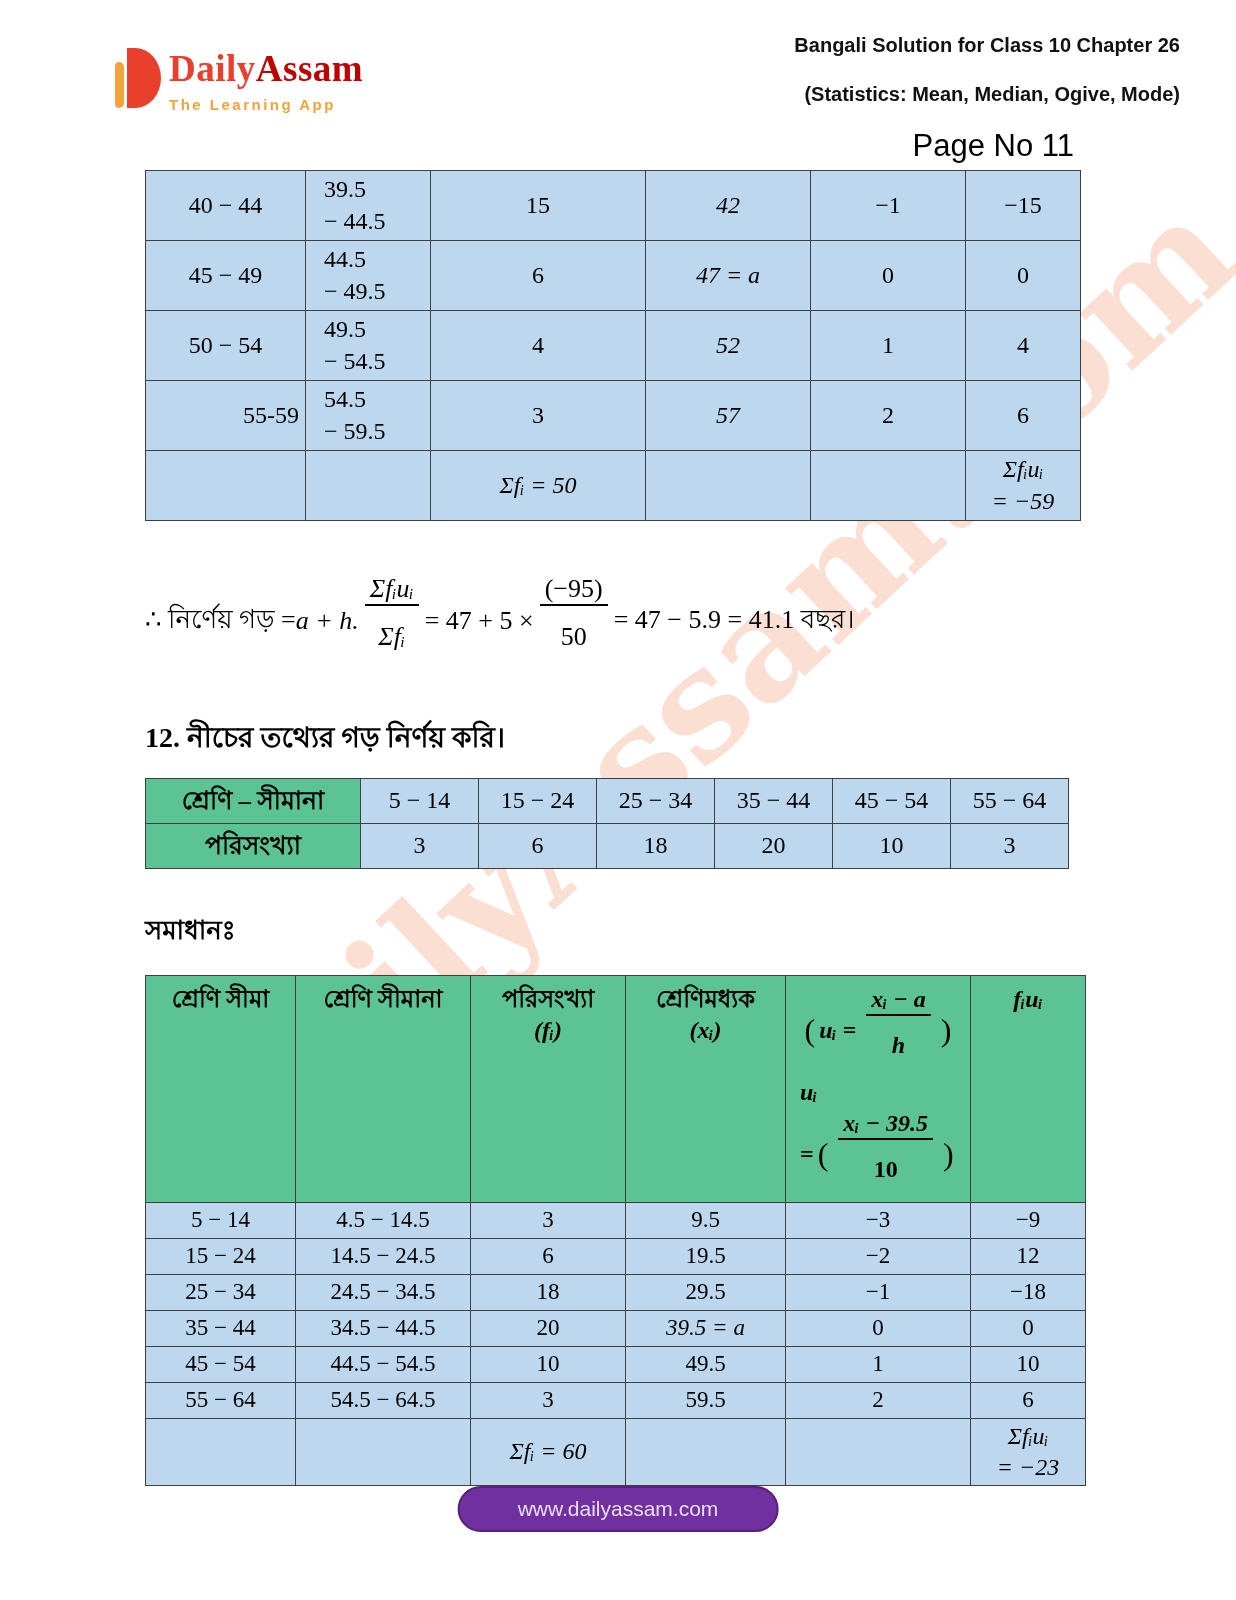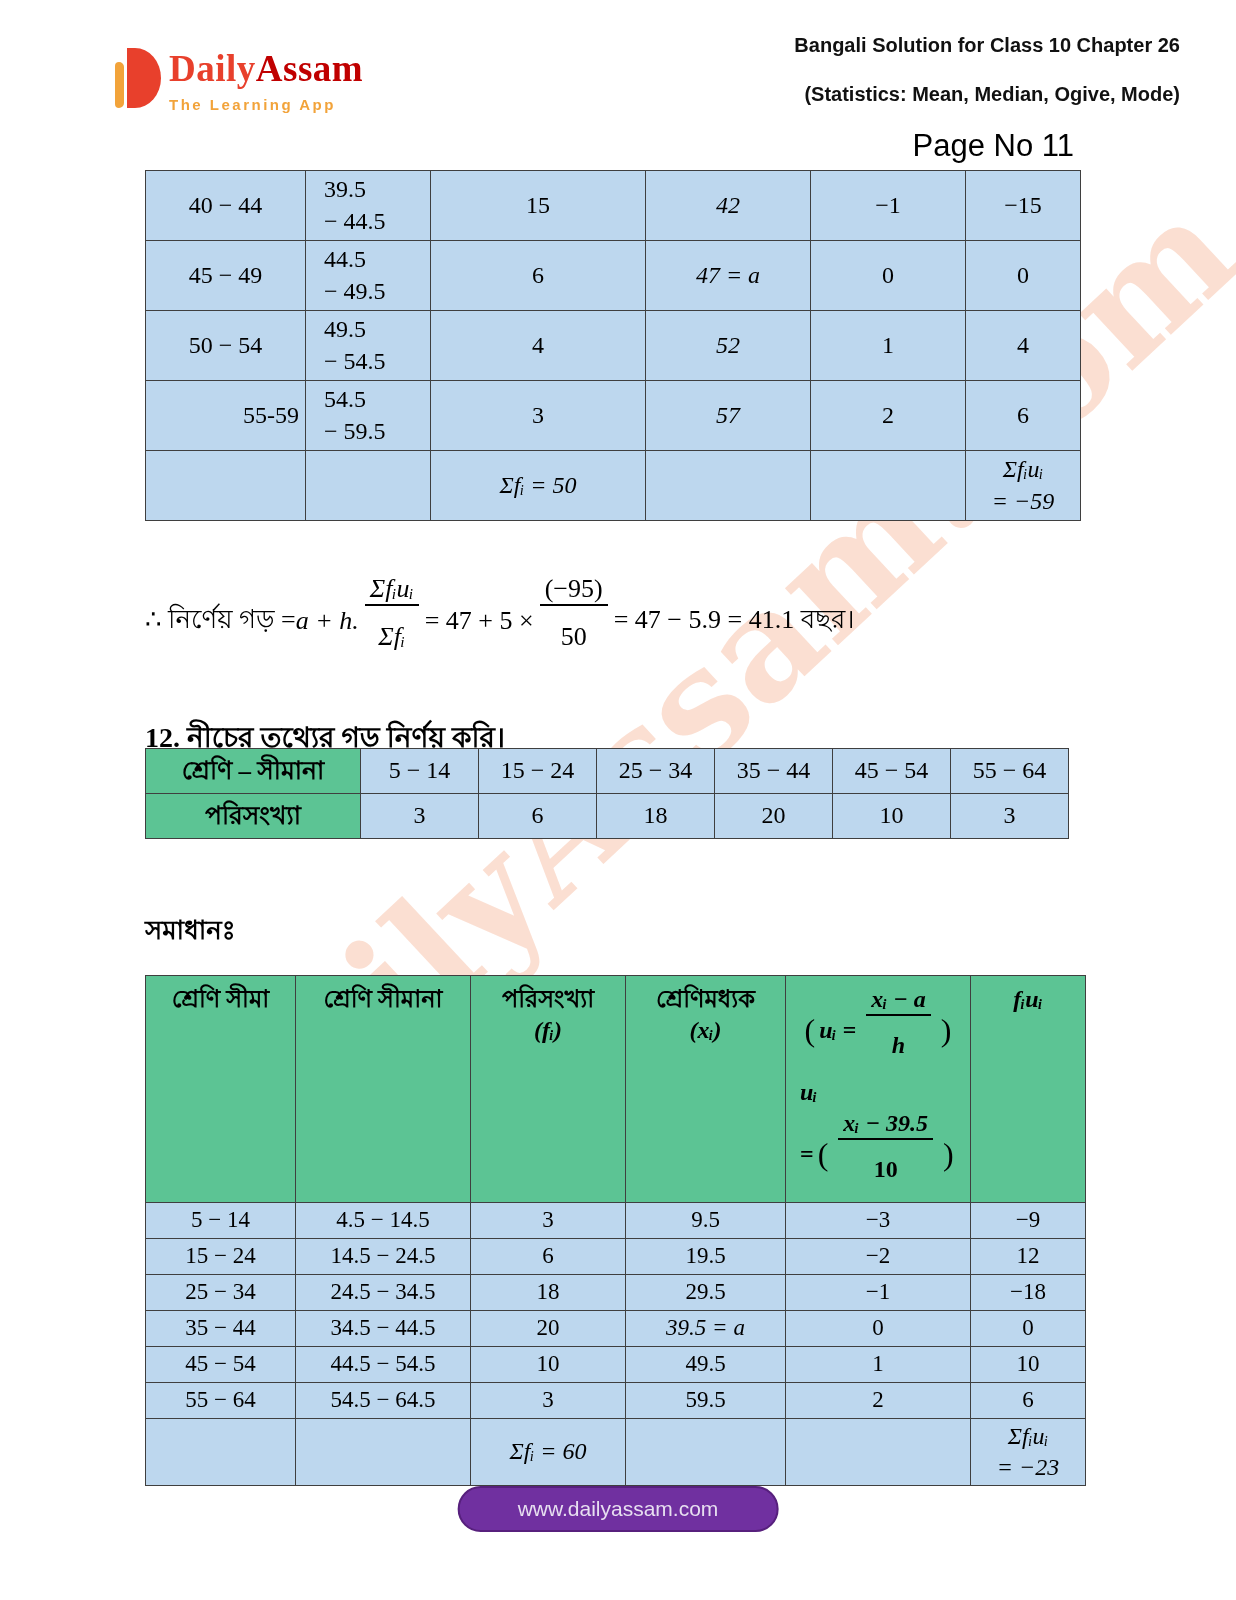--- a/index.html
+++ b/index.html
@@ -43,21 +43,21 @@
   }
   .blue  { background:#bdd7ee; }
   .green { background:#5cc494; }
   .t1 { left:145px; top:170px; }
   .t1 tr { height:70px; }
   .t1 td.c2 { text-align:left; padding-left:18px; }
   .t1 td.left { text-align:right; padding-left:12px; }
   .math { font-style:italic; }
   .sumcell { text-align:left; padding-left:14px; }
   
-  .tq { left:145px; top:748px; }
+  .tq { left:145px; top:778px; }
   .tq tr { height:45px; }
   .tq td.lab { font-weight:bold; font-size:25px; }
   
   .ts { left:145px; top:975px; }
   .ts tr.data { height:36px; }
   .ts tr.data td { font-size:23px; }
   .ts tr.head { height:178px; }
   .ts tr.head td { vertical-align:top; font-weight:bold; font-size:24px; padding-top:8px; }
   .ts tr.sum { height:60px; }
   .ts td.c5h { font-size:21px; }

